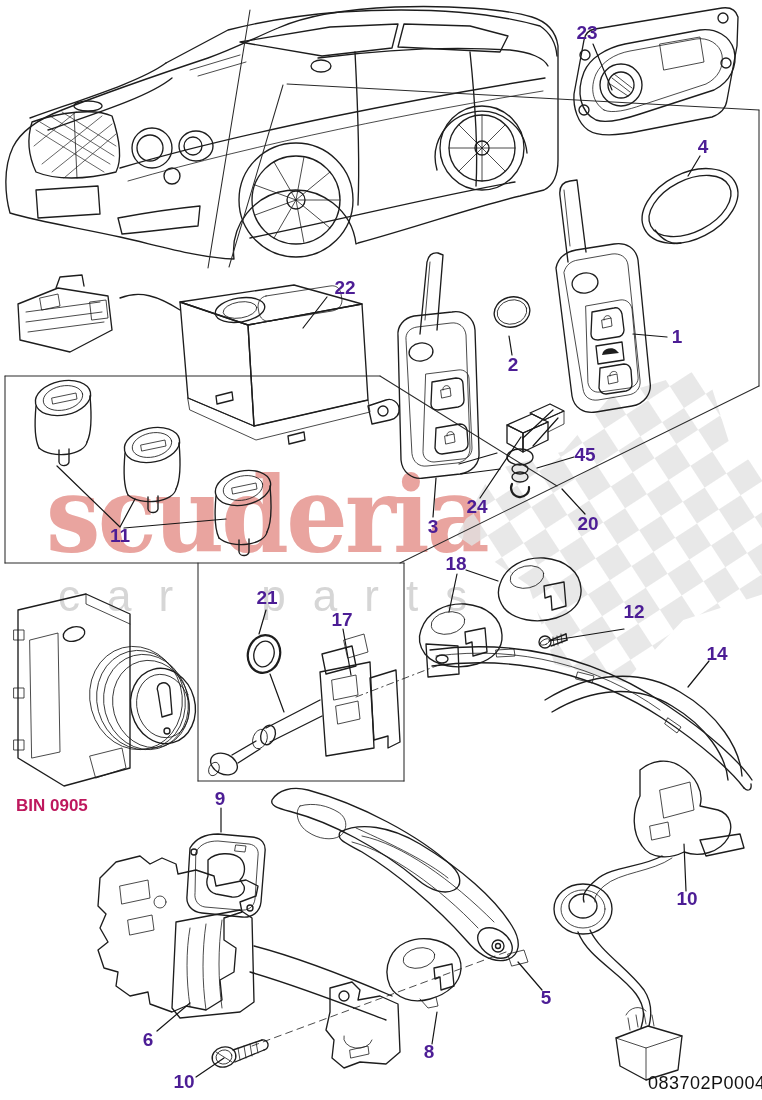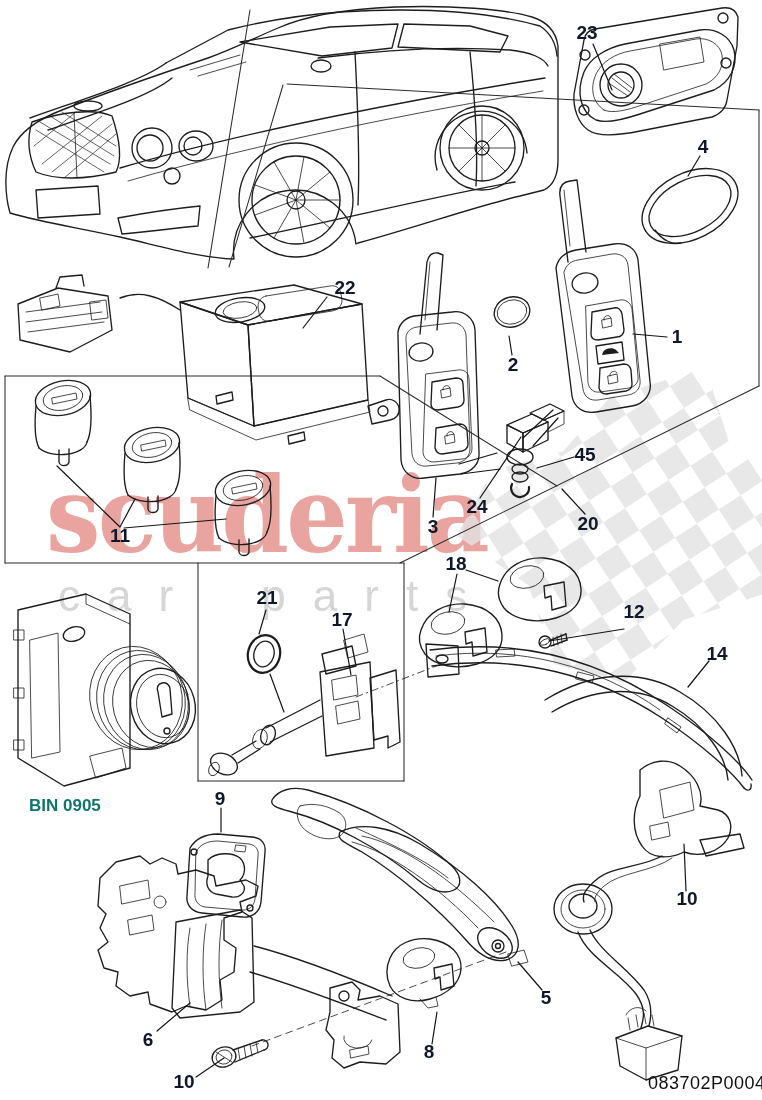--- a/index.html
+++ b/index.html
@@ -17,22 +17,22 @@
            clip-path:polygon(0% 14%,22% 0%,45% 9%,68% 1%,100% 12%,93% 42%,100% 72%,76% 100%,48% 91%,20% 99%,4% 78%,11% 46%);}
   svg.art{position:absolute;left:0;top:0;z-index:2;}
   .ln{fill:none;stroke:#1d1d1d;stroke-width:1.35;stroke-linecap:round;stroke-linejoin:round;}
   .thin{stroke-width:.8;}
   .thick{stroke-width:2.2;}
   .border{stroke:#2a2a2a;stroke-width:1.05;}
   .leader{stroke:#151515;stroke-width:1.2;}
   .glyph{fill:#1d1d1d;stroke:none;}
   
   .callout{position:absolute;transform:translate(-50%,-50%);font-size:19px;font-weight:bold;
-           color:#0f172a;z-index:3;white-space:nowrap;}
-  .bin{position:absolute;left:29px;top:796px;font-size:17px;font-weight:bold;color:#0f766e;z-index:3;}
+           color:#4c1d95;z-index:3;white-space:nowrap;}
+  .bin{position:absolute;left:16px;top:796px;font-size:17px;font-weight:bold;color:#be185d;z-index:3;}
   .pn{position:absolute;left:648px;top:1073px;font-size:18px;color:#111;letter-spacing:.5px;z-index:3;}
 </style>
 </head>
 <body>
 
 <div class="page">
 
   <div class="wm-brand">scuderia</div>
   <div class="wm-tag">car parts</div>
   <div class="wm-flag"></div>

